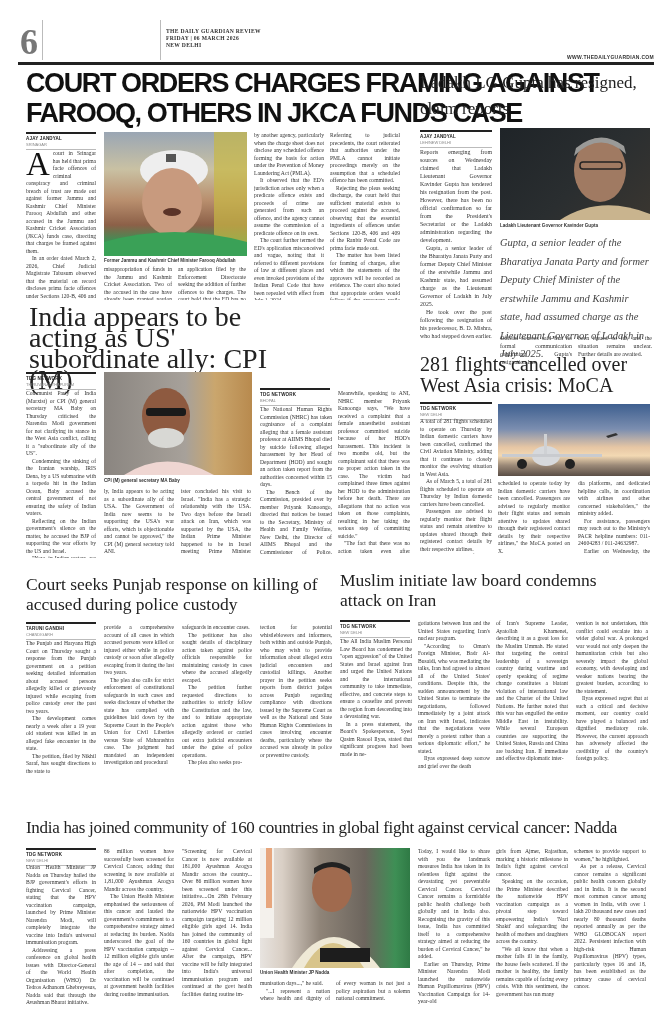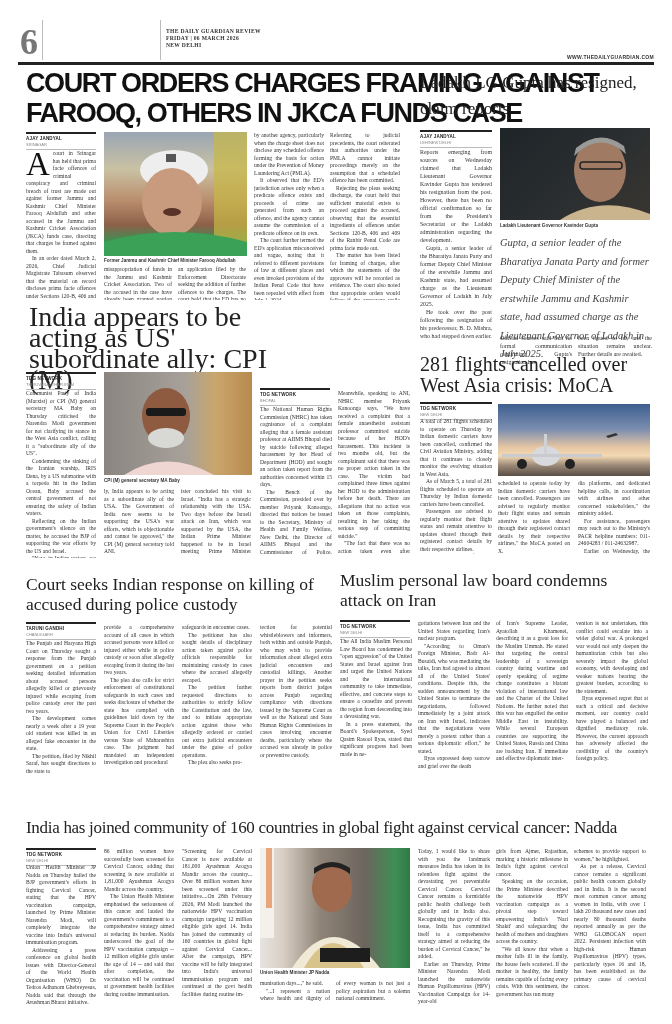--- a/index.html
+++ b/index.html
@@ -188,21 +188,21 @@
 
   </div>
   <div class="abs col" style="left:160px;top:128px;width:72px;height:74px;">
     <p class="first">dia platforms, and dedicated helpline calls, in coordination with airlines and other concerned stakeholders," the ministry added.</p>
     <p>For assistance, passengers may reach out to the Ministry's PACR helpline numbers: 011-24604283 / 011-24632987.</p>
     <p>Earlier on Wednesday, the Ministry of Civil Aviation said that Special arrangements are being made to facilitate the movement of stranded passengers in the Gulf region as tensions in West Asia rise.</p>
   </div>
 </div>
 
 <div class="abs" style="left:18px;top:558px;width:318px;height:260px;">
-  <div class="abs hl-serif" style="left:8px;top:16px;width:318px;font-size:17.5px;line-height:20px;">Court seeks Indian response on killing of accused during police custody</div>
+  <div class="abs hl-serif" style="left:8px;top:16px;width:318px;font-size:17.5px;line-height:20px;">Court seeks Punjab response on killing of accused during police custody</div>
   <div class="abs byline" style="left:8px;top:64px;width:70px;">
     <span class="by-name">TARUNI GANDHI</span>
     <span class="by-place">CHANDIGARH</span>
   </div>
   <div class="abs col" style="left:8px;top:82px;width:70px;height:178px;">
     <p class="first">The Punjab and Haryana High Court on Thursday sought a response from the Punjab government on a petition seeking detailed information about accused persons allegedly killed or grievously injured while escaping from police custody over the past two years.</p>
     <p>The development comes nearly a week after a 19 year old student was killed in an alleged fake encounter in the state.</p>
     <p>The petition, filed by Nikhil Saraf, has sought directions to the state to</p>
   </div>
   <div class="abs col" style="left:86px;top:66px;width:70px;height:194px;">
@@ -214,21 +214,21 @@
     <p>The petitioner has also sought details of disciplinary action taken against police officials responsible for maintaining custody in cases where the accused allegedly escaped.</p>
     <p>The petition further requested directions to authorities to strictly follow the Constitution and the law, and to initiate appropriate action against those who allegedly ordered or carried out extra judicial encounters under the guise of police operations.</p>
     <p>The plea also seeks pro-</p>
   </div>
   <div class="abs col" style="left:242px;top:66px;width:72px;height:194px;">
     <p class="first">tection for potential whistleblowers and informers, both within and outside Punjab, who may wish to provide information about alleged extra judicial encounters and custodial killings. Another prayer in the petition seeks reports from district judges across Punjab regarding compliance with directions issued by the Supreme Court as well as the National and State Human Rights Commissions in cases involving encounter deaths, particularly where the accused was already in police or preventive custody.</p>
   </div>
 </div>
 
 <div class="abs" style="left:340px;top:558px;width:320px;height:260px;">
-  <div class="abs hl-serif" style="left:0;top:12px;width:300px;font-size:17.5px;line-height:20px;">Muslim personal law board condemns attack on Iran</div>
+  <div class="abs hl-serif" style="left:0;top:12px;width:300px;font-size:17.5px;line-height:20px;">Muslim initiate law board condemns attack on Iran</div>
   <div class="abs byline" style="left:0;top:62px;width:70px;">
     <span class="by-name">TDG NETWORK</span>
     <span class="by-place">NEW DELHI</span>
   </div>
   <div class="abs col" style="left:0;top:80px;width:72px;height:180px;">
     <p class="first">The All India Muslim Personal Law Board has condemned the "open aggression" of the United States and Israel against Iran and urged the United Nations and the international community to take immediate, effective, and concrete steps to ensure a ceasefire and prevent the region from descending into a devastating war.</p>
     <p>In a press statement, the Board's Spokesperson, Syed Qasim Rasool Ilyas, stated that significant progress had been made in ne-</p>
   </div>
   <div class="abs col" style="left:78px;top:62px;width:72px;height:198px;">
     <p class="first">gotiations between Iran and the United States regarding Iran's nuclear program.</p>

